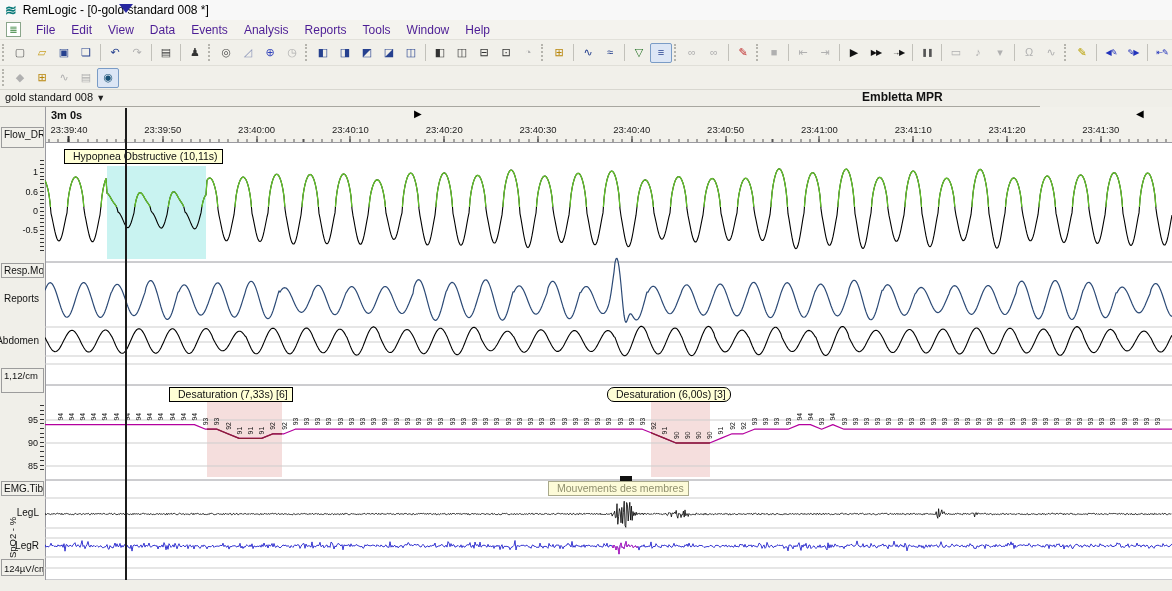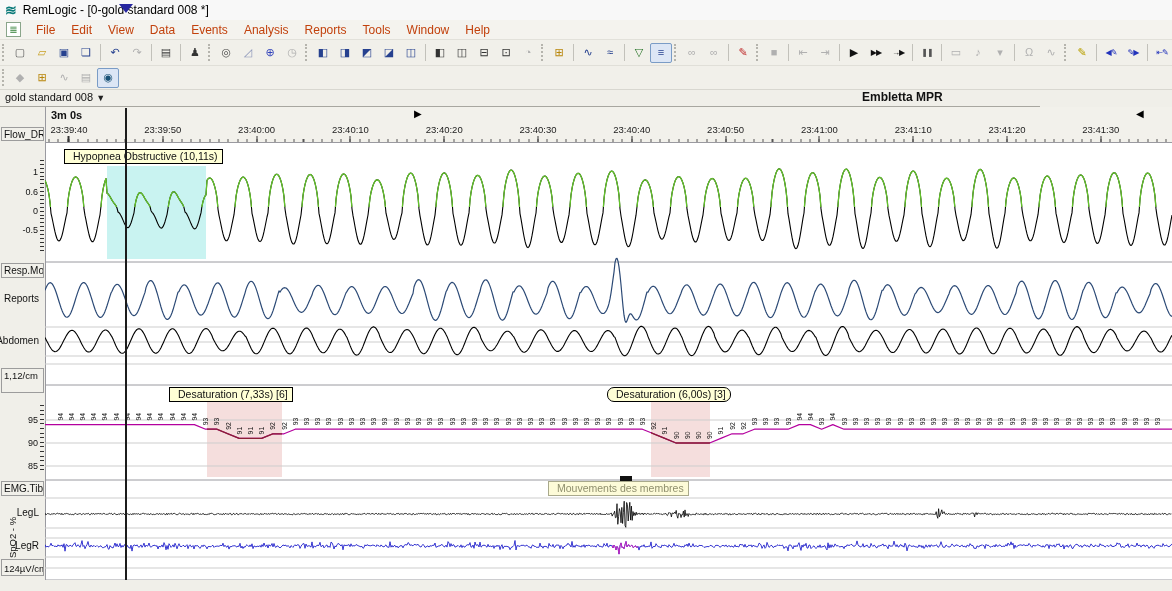--- a/index.html
+++ b/index.html
@@ -9,21 +9,21 @@
   
   .title-bar { position:absolute; left:0; top:0; width:1172px; height:20px; background:#f8f8f8;
                display:flex; align-items:center; padding-left:5px; }
   .app-icon { color:#0a7a7a; font-size:14px; font-weight:bold; margin-right:6px; line-height:14px; }
   .title-text { font-size:12px; color:#000; }
 
   .menu-bar { position:absolute; left:0; top:20px; width:1172px; height:20px; background:#f4f3ee;
               display:flex; align-items:center; border-bottom:1px solid #e2e1da; }
   .doc-icon { width:15px; height:15px; border:1px solid #8aa58a; background:#fff; color:#2e7d32;
               font-size:10px; line-height:13px; text-align:center; margin:0 7px 0 6px; }
-  .menu-item { font-size:12px; padding:2px 8px; color:#c2410c; }
+  .menu-item { font-size:12px; padding:2px 8px; color:#4c1d95; }
 
   .toolbar { position:absolute; left:0; width:1172px; background:#f1f0ea; display:flex; align-items:center; }
   .toolbar.r1 { top:40px; height:26px; border-bottom:1px solid #e0dfd8; }
   .toolbar.r2 { top:66px; height:24px; border-bottom:1px solid #d8d7d0; }
   .tb-btn { width:22px; height:20px; display:inline-flex; align-items:center; justify-content:center; flex:none; }
   .tb-btn .glyph { font-size:11px; line-height:1; }
   .tb-btn.disabled .glyph { color:#b0b0b0 !important; }
   .tb-btn.pressed { border:1px solid #7a9cc6; background:#dce6f5; border-radius:2px; }
   .tb-sep { width:1px; height:17px; background:#c2c1ba; margin:0 3px; flex:none; }
   .tb-handle { width:3px; height:17px; border-left:2px dotted #b5b4ad; margin:0 4px 0 2px; flex:none; }
@@ -438,21 +438,21 @@
     <text transform="translate(1126.5 425.2) rotate(-90)" font-size="6.8" fill="#111">93</text>
     <text transform="translate(1137.7 425.2) rotate(-90)" font-size="6.8" fill="#111">93</text>
     <text transform="translate(1148.9 425.2) rotate(-90)" font-size="6.8" fill="#111">93</text>
     <text transform="translate(1160.1 425.2) rotate(-90)" font-size="6.8" fill="#111">93</text>
     <path d="M45 514L45.0 513.3L45.8 514.8L46.6 514.4L47.4 513.6L48.2 513.6L49.0 514.1L49.8 514.1L50.6 514.6L51.4 513.9L52.2 514.5L53.0 513.3L53.8 514.0L54.6 513.7L55.4 514.3L56.2 513.8L57.0 513.4L57.8 513.2L58.6 513.8L59.4 513.6L60.2 513.6L61.0 514.7L61.8 513.3L62.6 514.5L63.4 514.5L64.2 513.8L65.0 513.6L65.8 513.9L66.6 513.4L67.4 513.6L68.2 513.9L69.0 514.1L69.8 514.6L70.6 514.1L71.4 514.6L72.2 514.3L73.0 514.7L73.8 514.8L74.6 513.7L75.4 513.4L76.2 513.7L77.0 514.7L77.8 514.2L78.6 514.0L79.4 513.7L80.2 513.5L81.0 514.2L81.8 514.7L82.6 514.0L83.4 513.5L84.2 514.2L85.0 514.3L85.8 513.9L86.6 513.6L87.4 513.8L88.2 513.2L89.0 514.2L89.8 514.8L90.6 514.6L91.4 513.3L92.2 514.0L93.0 513.9L93.8 513.4L94.6 514.5L95.4 513.7L96.2 513.9L97.0 513.7L97.8 513.7L98.6 513.5L99.4 513.8L100.2 513.8L101.0 513.4L101.8 514.4L102.6 514.1L103.4 513.3L104.2 513.7L105.0 513.7L105.8 514.5L106.6 514.3L107.4 514.3L108.2 514.2L109.0 513.4L109.8 513.2L110.6 514.0L111.4 513.3L112.2 514.4L113.0 514.7L113.8 513.6L114.6 513.4L115.4 513.8L116.2 514.8L117.0 514.2L117.8 514.7L118.6 513.8L119.4 514.5L120.2 513.3L121.0 513.6L121.8 514.1L122.6 514.1L123.4 513.2L124.2 514.4L125.0 514.5L125.8 513.4L126.6 514.7L127.4 513.7L128.2 514.2L129.0 514.5L129.8 514.7L130.6 513.7L131.4 514.5L132.2 514.6L133.0 513.3L133.8 514.5L134.6 513.5L135.4 514.0L136.2 513.8L137.0 513.7L137.8 514.2L138.6 513.6L139.4 514.5L140.2 514.0L141.0 514.6L141.8 513.6L142.6 513.4L143.4 513.3L144.2 513.5L145.0 514.3L145.8 513.5L146.6 514.3L147.4 514.2L148.2 513.9L149.0 514.2L149.8 514.7L150.6 513.5L151.4 513.9L152.2 514.7L153.0 514.5L153.8 514.1L154.6 514.6L155.4 514.4L156.2 514.0L157.0 513.4L157.8 513.9L158.6 514.5L159.4 513.4L160.2 514.3L161.0 513.7L161.8 514.1L162.6 514.3L163.4 513.6L164.2 513.9L165.0 514.3L165.8 514.8L166.6 513.3L167.4 514.7L168.2 513.4L169.0 514.2L169.8 514.0L170.6 513.7L171.4 513.3L172.2 514.5L173.0 513.5L173.8 513.5L174.6 513.3L175.4 514.1L176.2 514.6L177.0 514.5L177.8 514.6L178.6 513.9L179.4 513.2L180.2 513.4L181.0 514.1L181.8 514.3L182.6 513.9L183.4 513.5L184.2 514.7L185.0 514.6L185.8 513.6L186.6 514.3L187.4 514.1L188.2 514.0L189.0 514.8L189.8 514.5L190.6 513.8L191.4 513.3L192.2 513.5L193.0 514.8L193.8 513.3L194.6 514.4L195.4 513.6L196.2 513.9L197.0 513.4L197.8 513.4L198.6 513.8L199.4 514.4L200.2 514.3L201.0 513.8L201.8 514.6L202.6 513.6L203.4 513.5L204.2 514.8L205.0 514.0L205.8 514.6L206.6 514.6L207.4 514.6L208.2 513.7L209.0 514.6L209.8 513.3L210.6 513.5L211.4 513.3L212.2 513.3L213.0 514.2L213.8 514.4L214.6 514.7L215.4 514.6L216.2 514.0L217.0 514.3L217.8 513.4L218.6 513.6L219.4 514.2L220.2 514.1L221.0 514.0L221.8 514.4L222.6 514.6L223.4 513.4L224.2 514.6L225.0 513.9L225.8 513.3L226.6 514.2L227.4 514.0L228.2 514.2L229.0 514.3L229.8 513.3L230.6 513.4L231.4 514.8L232.2 514.8L233.0 513.7L233.8 513.3L234.6 514.5L235.4 514.4L236.2 513.5L237.0 513.3L237.8 514.7L238.6 514.7L239.4 513.8L240.2 513.5L241.0 514.1L241.8 513.5L242.6 514.3L243.4 514.2L244.2 513.6L245.0 513.8L245.8 513.5L246.6 514.4L247.4 514.1L248.2 513.7L249.0 514.4L249.8 513.6L250.6 514.3L251.4 513.5L252.2 514.0L253.0 513.4L253.8 513.8L254.6 514.4L255.4 514.2L256.2 514.1L257.0 513.7L257.8 514.1L258.6 514.3L259.4 514.8L260.2 514.0L261.0 513.3L261.8 514.7L262.6 513.9L263.4 514.4L264.2 513.7L265.0 513.3L265.8 514.2L266.6 513.8L267.4 514.4L268.2 513.5L269.0 514.0L269.8 514.3L270.6 513.7L271.4 513.7L272.2 513.2L273.0 513.7L273.8 513.9L274.6 513.6L275.4 513.4L276.2 513.9L277.0 514.7L277.8 513.8L278.6 513.3L279.4 514.4L280.2 514.4L281.0 513.8L281.8 513.9L282.6 513.7L283.4 514.7L284.2 513.8L285.0 513.7L285.8 513.9L286.6 514.0L287.4 514.6L288.2 513.8L289.0 514.3L289.8 514.4L290.6 514.5L291.4 514.5L292.2 514.8L293.0 514.6L293.8 513.4L294.6 514.1L295.4 514.6L296.2 514.4L297.0 514.0L297.8 514.0L298.6 513.8L299.4 514.5L300.2 514.1L301.0 514.1L301.8 513.4L302.6 513.9L303.4 513.7L304.2 513.3L305.0 513.9L305.8 513.9L306.6 513.9L307.4 514.3L308.2 514.6L309.0 513.5L309.8 514.1L310.6 513.9L311.4 514.2L312.2 513.4L313.0 513.7L313.8 514.7L314.6 513.8L315.4 513.7L316.2 513.4L317.0 514.3L317.8 513.9L318.6 513.6L319.4 514.6L320.2 514.2L321.0 514.3L321.8 514.1L322.6 514.6L323.4 514.6L324.2 513.6L325.0 514.0L325.8 513.5L326.6 514.1L327.4 513.6L328.2 514.6L329.0 514.4L329.8 514.1L330.6 514.7L331.4 513.9L332.2 513.4L333.0 514.3L333.8 514.8L334.6 513.7L335.4 514.3L336.2 514.3L337.0 514.1L337.8 513.8L338.6 514.1L339.4 514.8L340.2 513.7L341.0 514.4L341.8 514.2L342.6 513.4L343.4 514.7L344.2 513.6L345.0 514.4L345.8 513.2L346.6 513.5L347.4 513.8L348.2 514.5L349.0 514.7L349.8 514.6L350.6 514.1L351.4 513.6L352.2 513.5L353.0 514.4L353.8 513.5L354.6 514.3L355.4 514.2L356.2 514.4L357.0 514.8L357.8 513.8L358.6 514.5L359.4 513.8L360.2 514.7L361.0 513.8L361.8 514.6L362.6 513.9L363.4 513.7L364.2 513.4L365.0 513.5L365.8 514.5L366.6 514.2L367.4 513.4L368.2 513.4L369.0 514.2L369.8 513.5L370.6 514.4L371.4 513.7L372.2 513.7L373.0 513.3L373.8 514.4L374.6 514.3L375.4 513.5L376.2 513.4L377.0 513.8L377.8 514.6L378.6 513.3L379.4 514.1L380.2 514.0L381.0 514.6L381.8 513.3L382.6 513.5L383.4 514.0L384.2 514.1L385.0 514.1L385.8 514.3L386.6 514.1L387.4 513.3L388.2 513.6L389.0 514.2L389.8 513.6L390.6 513.3L391.4 514.2L392.2 514.5L393.0 513.8L393.8 514.0L394.6 514.6L395.4 514.6L396.2 513.9L397.0 513.2L397.8 513.8L398.6 513.3L399.4 514.5L400.2 514.1L401.0 513.7L401.8 513.9L402.6 514.0L403.4 514.5L404.2 513.4L405.0 514.0L405.8 513.3L406.6 513.6L407.4 514.5L408.2 514.0L409.0 514.1L409.8 513.7L410.6 514.1L411.4 514.6L412.2 514.8L413.0 513.3L413.8 513.9L414.6 514.6L415.4 514.5L416.2 513.9L417.0 514.0L417.8 514.1L418.6 513.4L419.4 513.8L420.2 513.5L421.0 513.5L421.8 513.5L422.6 513.7L423.4 513.3L424.2 514.0L425.0 513.8L425.8 513.8L426.6 514.3L427.4 513.3L428.2 514.3L429.0 513.6L429.8 513.6L430.6 513.4L431.4 514.2L432.2 514.7L433.0 513.9L433.8 513.7L434.6 514.2L435.4 513.4L436.2 514.8L437.0 514.6L437.8 514.2L438.6 514.0L439.4 514.7L440.2 514.0L441.0 513.5L441.8 514.3L442.6 513.6L443.4 513.8L444.2 513.2L445.0 514.3L445.8 514.1L446.6 514.7L447.4 514.4L448.2 513.5L449.0 514.3L449.8 514.4L450.6 513.3L451.4 514.5L452.2 513.6L453.0 513.5L453.8 513.5L454.6 513.6L455.4 514.5L456.2 513.7L457.0 513.4L457.8 513.9L458.6 513.5L459.4 514.0L460.2 513.3L461.0 514.6L461.8 514.1L462.6 513.9L463.4 513.6L464.2 513.4L465.0 514.2L465.8 513.7L466.6 513.5L467.4 514.6L468.2 513.4L469.0 514.8L469.8 514.6L470.6 514.5L471.4 514.0L472.2 513.2L473.0 514.2L473.8 513.9L474.6 513.7L475.4 513.5L476.2 514.4L477.0 513.8L477.8 514.0L478.6 514.3L479.4 513.9L480.2 514.7L481.0 514.1L481.8 513.5L482.6 513.5L483.4 513.7L484.2 514.1L485.0 514.1L485.8 514.6L486.6 513.5L487.4 513.8L488.2 514.0L489.0 514.0L489.8 514.7L490.6 514.3L491.4 513.5L492.2 513.2L493.0 514.6L493.8 513.8L494.6 513.6L495.4 514.5L496.2 514.6L497.0 514.5L497.8 514.6L498.6 513.6L499.4 514.5L500.2 514.8L501.0 514.4L501.8 514.4L502.6 513.2L503.4 513.6L504.2 513.4L505.0 513.7L505.8 513.7L506.6 513.3L507.4 513.9L508.2 514.5L509.0 514.6L509.8 514.7L510.6 513.9L511.4 514.0L512.2 513.8L513.0 514.7L513.8 514.0L514.6 513.5L515.4 514.7L516.2 513.9L517.0 513.9L517.8 514.0L518.6 514.4L519.4 513.6L520.2 513.6L521.0 514.1L521.8 514.5L522.6 514.3L523.4 514.6L524.2 513.9L525.0 513.8L525.8 514.4L526.6 513.8L527.4 514.5L528.2 514.0L529.0 513.3L529.8 513.5L530.6 514.4L531.4 513.5L532.2 513.2L533.0 514.6L533.8 514.0L534.6 514.2L535.4 513.5L536.2 513.4L537.0 513.8L537.8 513.7L538.6 514.6L539.4 513.7L540.2 513.6L541.0 514.0L541.8 514.5L542.6 514.3L543.4 514.5L544.2 513.7L545.0 514.2L545.8 513.3L546.6 513.6L547.4 514.3L548.2 513.9L549.0 514.5L549.8 514.4L550.6 514.6L551.4 513.8L552.2 514.2L553.0 513.4L553.8 513.5L554.6 514.4L555.4 514.6L556.2 514.0L557.0 513.9L557.8 513.2L558.6 513.3L559.4 513.5L560.2 514.2L561.0 513.5L561.8 513.7L562.6 513.4L563.4 514.2L564.2 513.7L565.0 514.2L565.8 514.0L566.6 514.2L567.4 513.4L568.2 514.4L569.0 514.7L569.8 513.4L570.6 513.4L571.4 514.4L572.2 514.7L573.0 513.4L573.8 513.4L574.6 514.4L575.4 514.7L576.2 513.8L577.0 514.4L577.8 513.7L578.6 514.7L579.4 513.2L580.2 513.7L581.0 513.8L581.8 514.0L582.6 514.6L583.4 513.7L584.2 513.2L585.0 514.4L585.8 513.6L586.6 513.5L587.4 513.5L588.2 513.6L589.0 513.5L589.8 513.6L590.6 514.4L591.4 513.4L592.2 513.8L593.0 514.4L593.8 514.1L594.6 513.5L595.4 514.5L596.2 513.5L597.0 513.6L597.8 514.1L598.6 514.2L599.4 514.2L600.2 513.2L601.0 514.8L601.8 513.9L602.6 514.5L603.4 514.5L604.2 514.4L605.0 514.5L605.8 514.5L606.6 513.4L607.4 514.3L608.2 514.3L609.0 513.8L609.8 514.2L610.6 513.4L611.4 513.1L612.2 516.1L613.0 514.0L613.8 513.7L614.6 511.2L615.4 517.7L616.2 517.4L617.0 503.7L617.8 524.3L618.6 516.4L619.4 508.6L620.2 511.7L621.0 522.8L621.8 507.4L622.6 523.5L623.4 512.3L624.2 501.2L625.0 525.5L625.8 527.3L626.6 502.5L627.4 504.6L628.2 521.0L629.0 510.3L629.8 502.3L630.6 520.1L631.4 506.1L632.2 520.4L633.0 511.5L633.8 515.7L634.6 512.8L635.4 515.4L636.2 512.2L637.0 514.8L637.8 513.4L638.6 513.6L639.4 513.3L640.2 514.6L641.0 513.3L641.8 514.0L642.6 513.0L643.4 514.9L644.2 513.4L645.0 513.6L645.8 513.8L646.6 514.4L647.4 513.4L648.2 513.6L649.0 514.1L649.8 514.3L650.6 514.2L651.4 513.9L652.2 514.5L653.0 513.7L653.8 513.8L654.6 513.3L655.4 514.0L656.2 513.6L657.0 513.2L657.8 514.1L658.6 513.3L659.4 514.2L660.2 513.7L661.0 514.6L661.8 513.9L662.6 514.7L663.4 514.0L664.2 514.0L665.0 513.7L665.8 513.4L666.6 514.9L667.4 515.6L668.2 514.0L669.0 512.4L669.8 513.2L670.6 513.1L671.4 516.9L672.2 512.9L673.0 513.6L673.8 513.5L674.6 512.1L675.4 513.6L676.2 510.4L677.0 515.8L677.8 518.2L678.6 513.4L679.4 513.7L680.2 513.9L681.0 517.6L681.8 514.5L682.6 514.9L683.4 511.1L684.2 517.1L685.0 509.9L685.8 515.8L686.6 513.8L687.4 513.8L688.2 516.5L689.0 513.5L689.8 514.5L690.6 514.8L691.4 514.8L692.2 514.4L693.0 514.3L693.8 514.4L694.6 514.6L695.4 514.9L696.2 513.1L697.0 513.4L697.8 514.4L698.6 513.8L699.4 514.6L700.2 514.0L701.0 514.0L701.8 514.1L702.6 514.4L703.4 514.8L704.2 513.4L705.0 514.6L705.8 513.2L706.6 514.5L707.4 514.7L708.2 514.7L709.0 514.3L709.8 513.6L710.6 513.9L711.4 514.5L712.2 513.7L713.0 514.6L713.8 514.7L714.6 513.9L715.4 513.5L716.2 514.5L717.0 513.7L717.8 514.3L718.6 513.7L719.4 513.6L720.2 514.2L721.0 513.6L721.8 513.7L722.6 514.5L723.4 514.2L724.2 513.8L725.0 514.4L725.8 513.3L726.6 513.8L727.4 513.7L728.2 514.8L729.0 514.7L729.8 513.5L730.6 514.8L731.4 514.6L732.2 513.9L733.0 514.5L733.8 513.9L734.6 513.5L735.4 514.3L736.2 514.6L737.0 514.4L737.8 514.5L738.6 513.5L739.4 513.8L740.2 513.8L741.0 514.3L741.8 514.1L742.6 514.3L743.4 513.7L744.2 514.0L745.0 514.6L745.8 514.3L746.6 514.1L747.4 513.6L748.2 513.7L749.0 513.9L749.8 513.6L750.6 514.1L751.4 513.3L752.2 514.5L753.0 514.7L753.8 513.3L754.6 513.6L755.4 513.2L756.2 513.9L757.0 514.1L757.8 514.7L758.6 513.3L759.4 514.3L760.2 514.4L761.0 514.8L761.8 513.3L762.6 513.5L763.4 513.8L764.2 514.4L765.0 513.6L765.8 514.4L766.6 513.5L767.4 513.5L768.2 514.7L769.0 514.7L769.8 514.5L770.6 514.0L771.4 514.6L772.2 513.4L773.0 514.1L773.8 513.8L774.6 514.7L775.4 514.7L776.2 513.7L777.0 513.9L777.8 513.4L778.6 514.3L779.4 514.3L780.2 514.5L781.0 514.6L781.8 514.5L782.6 514.7L783.4 514.2L784.2 514.5L785.0 513.3L785.8 514.4L786.6 514.0L787.4 514.5L788.2 514.4L789.0 514.3L789.8 513.6L790.6 513.7L791.4 514.3L792.2 513.5L793.0 513.7L793.8 514.4L794.6 514.1L795.4 513.7L796.2 514.2L797.0 513.9L797.8 513.6L798.6 514.0L799.4 514.8L800.2 514.2L801.0 513.5L801.8 513.5L802.6 514.0L803.4 514.4L804.2 513.4L805.0 514.5L805.8 513.7L806.6 514.5L807.4 514.0L808.2 513.6L809.0 514.0L809.8 514.4L810.6 513.3L811.4 513.7L812.2 514.3L813.0 514.8L813.8 513.4L814.6 513.7L815.4 514.0L816.2 514.7L817.0 513.2L817.8 513.7L818.6 514.7L819.4 513.4L820.2 513.5L821.0 514.7L821.8 514.3L822.6 514.1L823.4 513.2L824.2 514.6L825.0 513.8L825.8 513.5L826.6 513.9L827.4 514.2L828.2 513.4L829.0 513.7L829.8 514.3L830.6 514.7L831.4 514.2L832.2 514.5L833.0 514.6L833.8 514.4L834.6 514.0L835.4 513.6L836.2 514.1L837.0 513.9L837.8 514.4L838.6 513.9L839.4 514.8L840.2 513.7L841.0 513.5L841.8 513.2L842.6 513.3L843.4 514.0L844.2 514.4L845.0 513.3L845.8 514.0L846.6 513.9L847.4 514.4L848.2 514.7L849.0 514.3L849.8 513.7L850.6 513.5L851.4 514.1L852.2 513.9L853.0 514.2L853.8 513.6L854.6 513.3L855.4 513.5L856.2 514.2L857.0 513.2L857.8 514.1L858.6 514.6L859.4 513.8L860.2 513.3L861.0 514.0L861.8 513.5L862.6 513.2L863.4 513.9L864.2 514.5L865.0 514.5L865.8 514.0L866.6 514.3L867.4 513.9L868.2 514.2L869.0 513.3L869.8 513.9L870.6 514.1L871.4 514.6L872.2 514.4L873.0 513.3L873.8 514.0L874.6 514.3L875.4 514.8L876.2 514.6L877.0 514.8L877.8 514.1L878.6 513.6L879.4 514.1L880.2 514.1L881.0 513.8L881.8 513.3L882.6 513.2L883.4 514.0L884.2 513.4L885.0 513.7L885.8 513.3L886.6 513.2L887.4 514.2L888.2 514.5L889.0 514.6L889.8 513.6L890.6 513.3L891.4 514.2L892.2 513.9L893.0 514.2L893.8 514.3L894.6 513.4L895.4 514.5L896.2 514.1L897.0 513.2L897.8 514.5L898.6 513.8L899.4 514.1L900.2 514.2L901.0 513.6L901.8 514.5L902.6 513.3L903.4 513.7L904.2 514.1L905.0 514.5L905.8 514.8L906.6 513.6L907.4 513.7L908.2 513.8L909.0 514.0L909.8 514.7L910.6 513.2L911.4 514.1L912.2 514.0L913.0 514.0L913.8 513.2L914.6 513.4L915.4 514.5L916.2 513.8L917.0 514.3L917.8 514.2L918.6 513.7L919.4 514.0L920.2 513.9L921.0 514.0L921.8 514.6L922.6 514.8L923.4 513.7L924.2 514.7L925.0 513.3L925.8 514.1L926.6 513.4L927.4 513.5L928.2 513.7L929.0 514.6L929.8 513.7L930.6 514.0L931.4 514.1L932.2 514.1L933.0 514.2L933.8 514.4L934.6 514.4L935.4 514.4L936.2 511.7L937.0 515.9L937.8 518.3L938.6 508.7L939.4 516.8L940.2 515.0L941.0 512.3L941.8 509.8L942.6 513.8L943.4 512.3L944.2 511.7L945.0 514.1L945.8 514.2L946.6 513.6L947.4 514.6L948.2 513.7L949.0 513.3L949.8 514.5L950.6 514.1L951.4 514.3L952.2 514.5L953.0 514.1L953.8 514.1L954.6 514.5L955.4 513.4L956.2 514.2L957.0 513.4L957.8 513.3L958.6 513.6L959.4 513.9L960.2 514.2L961.0 513.7L961.8 514.6L962.6 514.8L963.4 513.3L964.2 513.8L965.0 513.7L965.8 513.3L966.6 514.4L967.4 513.5L968.2 513.9L969.0 514.3L969.8 514.3L970.6 513.8L971.4 513.3L972.2 513.1L973.0 513.2L973.8 513.4L974.6 516.9L975.4 513.2L976.2 512.5L977.0 514.8L977.8 513.0L978.6 513.2L979.4 513.6L980.2 513.8L981.0 514.0L981.8 513.6L982.6 513.6L983.4 514.1L984.2 513.3L985.0 513.2L985.8 513.4L986.6 514.5L987.4 513.9L988.2 514.3L989.0 514.4L989.8 513.8L990.6 513.5L991.4 513.8L992.2 514.8L993.0 514.8L993.8 513.8L994.6 514.5L995.4 513.8L996.2 514.7L997.0 514.0L997.8 514.2L998.6 514.3L999.4 514.7L1000.2 514.1L1001.0 513.8L1001.8 514.3L1002.6 513.3L1003.4 513.4L1004.2 514.6L1005.0 513.8L1005.8 514.3L1006.6 513.4L1007.4 514.4L1008.2 514.0L1009.0 514.4L1009.8 513.6L1010.6 513.6L1011.4 514.1L1012.2 514.4L1013.0 513.9L1013.8 514.2L1014.6 514.0L1015.4 514.7L1016.2 513.9L1017.0 514.4L1017.8 513.6L1018.6 513.6L1019.4 513.7L1020.2 513.9L1021.0 514.8L1021.8 513.7L1022.6 514.4L1023.4 514.5L1024.2 514.4L1025.0 514.1L1025.8 514.7L1026.6 514.0L1027.4 513.4L1028.2 514.8L1029.0 514.6L1029.8 514.4L1030.6 514.5L1031.4 513.7L1032.2 514.1L1033.0 514.0L1033.8 513.7L1034.6 514.2L1035.4 514.3L1036.2 514.6L1037.0 514.5L1037.8 514.4L1038.6 513.7L1039.4 513.9L1040.2 513.9L1041.0 514.7L1041.8 514.3L1042.6 513.2L1043.4 514.4L1044.2 513.5L1045.0 514.6L1045.8 514.7L1046.6 513.8L1047.4 514.3L1048.2 513.5L1049.0 513.3L1049.8 514.3L1050.6 514.2L1051.4 513.4L1052.2 513.2L1053.0 513.2L1053.8 514.1L1054.6 513.7L1055.4 514.5L1056.2 513.3L1057.0 513.7L1057.8 513.5L1058.6 514.2L1059.4 513.5L1060.2 513.3L1061.0 513.3L1061.8 513.7L1062.6 513.9L1063.4 514.8L1064.2 513.4L1065.0 514.6L1065.8 514.2L1066.6 513.8L1067.4 513.6L1068.2 514.1L1069.0 514.5L1069.8 514.1L1070.6 513.2L1071.4 513.3L1072.2 514.3L1073.0 513.6L1073.8 514.6L1074.6 514.2L1075.4 514.7L1076.2 514.7L1077.0 513.8L1077.8 514.1L1078.6 513.9L1079.4 514.2L1080.2 514.3L1081.0 514.0L1081.8 514.5L1082.6 514.4L1083.4 513.9L1084.2 514.4L1085.0 513.7L1085.8 514.0L1086.6 514.2L1087.4 514.7L1088.2 513.3L1089.0 513.4L1089.8 513.5L1090.6 513.5L1091.4 513.7L1092.2 513.6L1093.0 513.5L1093.8 513.3L1094.6 513.5L1095.4 514.6L1096.2 513.7L1097.0 513.7L1097.8 514.5L1098.6 513.8L1099.4 514.4L1100.2 514.4L1101.0 513.3L1101.8 514.0L1102.6 514.4L1103.4 514.6L1104.2 513.9L1105.0 513.6L1105.8 514.1L1106.6 514.1L1107.4 514.6L1108.2 514.5L1109.0 513.5L1109.8 513.3L1110.6 513.7L1111.4 513.6L1112.2 513.6L1113.0 513.9L1113.8 513.3L1114.6 513.5L1115.4 513.6L1116.2 513.5L1117.0 514.5L1117.8 513.8L1118.6 513.8L1119.4 513.3L1120.2 514.3L1121.0 513.7L1121.8 513.4L1122.6 514.0L1123.4 513.6L1124.2 514.2L1125.0 514.5L1125.8 514.8L1126.6 513.5L1127.4 513.4L1128.2 514.4L1129.0 514.5L1129.8 513.7L1130.6 514.4L1131.4 513.4L1132.2 514.7L1133.0 514.0L1133.8 514.6L1134.6 514.5L1135.4 513.4L1136.2 514.5L1137.0 514.2L1137.8 514.7L1138.6 514.1L1139.4 514.2L1140.2 514.1L1141.0 513.7L1141.8 513.3L1142.6 513.8L1143.4 514.4L1144.2 514.7L1145.0 513.5L1145.8 514.5L1146.6 514.0L1147.4 514.8L1148.2 513.9L1149.0 514.1L1149.8 514.7L1150.6 513.5L1151.4 513.9L1152.2 514.3L1153.0 513.6L1153.8 514.8L1154.6 513.3L1155.4 513.9L1156.2 514.3L1157.0 513.8L1157.8 514.6L1158.6 513.7L1159.4 513.8L1160.2 514.1L1161.0 514.5L1161.8 513.7L1162.6 513.3L1163.4 514.5L1164.2 513.4L1165.0 513.7L1165.8 513.7L1166.6 514.7L1167.4 514.7L1168.2 514.1L1169.0 513.7L1169.8 513.8L1170.6 514.1L1171.4 513.9" stroke="#000000" stroke-width="0.8" fill="none" stroke-linejoin="round"></path>
     <path d="M45 546L45 544.8L46 547.2L47 546.1L48 546.9L49 546.7L50 545.5L51 543.2L52 545.8L53 545.3L54 546.3L55 546.3L56 546.2L57 546.8L58 544.8L59 546.1L60 545.5L61 546.1L62 544.8L63 547.3L64 543.7L65 551.2L66 544.8L67 544.7L68 546.5L69 546.1L70 545.4L71 545.5L72 546.7L73 544.8L74 543.9L75 542.7L76 546.3L77 546.1L78 544.7L79 545.9L80 547.3L81 544.5L82 540.6L83 546.5L84 545.4L85 548.7L86 546.3L87 544.6L88 541.5L89 546.0L90 547.1L91 545.0L92 546.5L93 546.3L94 545.4L95 546.5L96 546.5L97 545.5L98 546.5L99 547.2L100 546.1L101 545.8L102 547.1L103 548.1L104 547.1L105 546.9L106 546.4L107 544.6L108 548.6L109 549.3L110 545.6L111 547.1L112 547.3L113 548.1L114 545.8L115 543.0L116 546.6L117 543.8L118 546.6L119 546.3L120 543.4L121 547.5L122 545.3L123 547.1L124 545.2L125 544.7L126 547.3L127 545.0L128 547.1L129 547.2L130 548.5L131 545.1L132 551.1L133 545.9L134 545.0L135 545.1L136 546.0L137 544.8L138 546.6L139 547.2L140 546.5L141 544.9L142 547.4L143 545.7L144 543.1L145 547.1L146 545.1L147 546.1L148 545.8L149 543.0L150 546.5L151 547.2L152 546.3L153 545.5L154 545.5L155 545.1L156 546.4L157 545.6L158 549.0L159 546.1L160 546.8L161 546.7L162 544.9L163 547.1L164 542.6L165 545.1L166 549.8L167 545.5L168 549.3L169 543.7L170 545.3L171 547.4L172 546.3L173 544.8L174 547.1L175 543.3L176 545.5L177 548.8L178 545.9L179 543.7L180 546.2L181 546.7L182 546.4L183 545.3L184 545.7L185 547.0L186 545.7L187 544.7L188 548.7L189 545.8L190 544.8L191 546.6L192 546.8L193 545.5L194 549.0L195 545.4L196 546.1L197 545.5L198 545.9L199 547.1L200 548.4L201 546.9L202 545.2L203 546.7L204 544.9L205 545.9L206 546.7L207 548.9L208 546.6L209 546.5L210 546.6L211 546.8L212 545.7L213 545.3L214 547.4L215 546.4L216 546.4L217 546.0L218 546.2L219 546.3L220 545.6L221 545.2L222 545.8L223 543.2L224 546.7L225 545.2L226 546.7L227 547.2L228 545.6L229 549.1L230 546.5L231 546.9L232 546.2L233 545.8L234 545.9L235 545.6L236 546.5L237 547.1L238 545.8L239 546.6L240 543.3L241 548.0L242 546.1L243 548.5L244 546.6L245 547.3L246 545.6L247 544.7L248 545.8L249 546.8L250 544.9L251 546.7L252 543.8L253 548.6L254 545.9L255 546.5L256 546.9L257 546.3L258 546.2L259 546.7L260 545.4L261 547.2L262 544.6L263 546.5L264 543.0L265 545.9L266 546.5L267 544.8L268 548.0L269 544.7L270 546.0L271 545.7L272 543.5L273 546.9L274 543.5L275 546.7L276 547.4L277 545.8L278 546.3L279 547.0L280 548.0L281 547.0L282 546.1L283 544.9L284 545.6L285 545.4L286 545.2L287 546.6L288 545.4L289 546.6L290 547.9L291 545.6L292 546.4L293 547.4L294 545.8L295 544.7L296 546.0L297 544.9L298 544.8L299 545.2L300 548.4L301 546.3L302 544.7L303 543.8L304 543.6L305 548.3L306 544.0L307 546.3L308 546.2L309 545.5L310 546.3L311 547.1L312 541.9L313 548.2L314 545.8L315 546.8L316 546.6L317 545.1L318 545.6L319 545.3L320 542.3L321 546.7L322 546.0L323 545.2L324 547.9L325 546.5L326 545.6L327 544.9L328 547.3L329 546.1L330 547.4L331 542.1L332 542.8L333 545.2L334 549.0L335 545.9L336 547.0L337 544.6L338 543.7L339 543.7L340 545.0L341 546.0L342 544.6L343 549.8L344 544.8L345 545.7L346 545.2L347 545.6L348 545.0L349 544.6L350 546.7L351 543.8L352 546.2L353 545.7L354 545.8L355 545.9L356 544.6L357 544.9L358 545.8L359 545.9L360 546.6L361 546.7L362 546.4L363 548.3L364 547.5L365 544.8L366 546.0L367 544.6L368 545.3L369 545.6L370 545.7L371 545.9L372 545.2L373 545.1L374 545.4L375 545.7L376 546.7L377 544.7L378 545.8L379 545.7L380 546.7L381 544.9L382 546.1L383 546.5L384 547.0L385 545.6L386 544.9L387 546.9L388 547.0L389 547.4L390 541.7L391 547.2L392 545.4L393 547.1L394 545.7L395 545.4L396 547.2L397 546.0L398 547.8L399 547.0L400 545.7L401 545.9L402 545.7L403 547.8L404 545.6L405 544.8L406 544.6L407 545.1L408 542.6L409 543.3L410 545.5L411 544.7L412 545.3L413 545.9L414 544.6L415 544.4L416 545.0L417 545.0L418 544.2L419 545.9L420 546.5L421 547.1L422 545.6L423 544.3L424 545.6L425 547.4L426 547.0L427 546.2L428 545.9L429 547.1L430 545.6L431 546.2L432 545.8L433 545.0L434 545.5L435 543.0L436 547.4L437 546.6L438 546.5L439 545.6L440 546.1L441 544.7L442 544.7L443 545.4L444 546.9L445 546.7L446 545.1L447 547.1L448 541.6L449 543.0L450 546.7L451 543.6L452 546.1L453 544.7L454 545.0L455 547.2L456 546.6L457 546.2L458 545.4L459 546.4L460 547.1L461 544.8L462 547.6L463 545.7L464 546.9L465 547.1L466 545.6L467 545.0L468 544.6L469 545.1L470 542.6L471 547.2L472 546.9L473 545.0L474 548.3L475 542.0L476 545.3L477 545.1L478 544.7L479 547.0L480 542.1L481 547.1L482 546.4L483 545.0L484 545.5L485 545.1L486 546.5L487 547.2L488 544.3L489 546.8L490 545.9L491 546.3L492 546.9L493 545.5L494 548.4L495 545.8L496 546.8L497 545.1L498 546.5L499 545.3L500 549.6L501 546.4L502 544.7L503 548.6L504 546.5L505 546.2L506 546.6L507 546.1L508 547.0L509 546.9L510 549.7L511 547.7L512 547.0L513 546.5L514 545.4L515 540.5L516 550.0L517 545.6L518 545.9L519 546.0L520 546.5L521 545.2L522 545.5L523 545.2L524 545.4L525 546.3L526 545.5L527 545.1L528 546.5L529 547.1L530 547.0L531 548.3L532 545.5L533 544.9L534 546.4L535 546.1L536 547.1L537 547.4L538 547.2L539 547.3L540 543.1L541 546.7L542 546.2L543 548.2L544 546.0L545 546.8L546 546.0L547 547.3L548 548.3L549 543.4L550 545.9L551 545.6L552 546.6L553 544.4L554 547.4L555 547.1L556 545.1L557 545.1L558 545.1L559 545.2L560 548.7L561 545.4L562 546.7L563 548.8L564 546.4L565 546.5L566 545.2L567 545.0L568 543.2L569 544.8L570 545.1L571 547.0L572 541.4L573 547.3L574 545.6L575 547.3L576 544.8L577 545.6L578 545.7L579 546.3L580 546.1L581 547.2L582 545.3L583 546.6L584 544.7L585 547.4L586 545.1L587 545.9L588 545.5L589 545.0L590 545.9L591 546.5L592 545.7L593 546.1L594 546.4L595 545.9L596 547.2L597 545.3L598 544.2L599 546.3L600 546.3L601 546.4L602 547.1L603 546.9L604 543.6L605 545.4L606 546.0L607 543.2L608 547.0L609 546.8L610 544.9L611 546.1L612 545.4L613 548.0L614 545.0L615 546.6L616 550.0L617 546.4L618 548.0L619 554.1L620 545.8L621 542.9L622 547.7L623 547.0L624 548.7L625 544.7L626 541.5L627 546.9L628 545.1L629 544.8L630 546.6L631 545.6L632 545.2L633 547.5L634 547.2L635 545.9L636 546.2L637 547.7L638 546.3L639 550.1L640 546.4L641 547.0L642 545.4L643 546.5L644 544.7L645 547.2L646 546.5L647 546.8L648 546.4L649 546.1L650 546.3L651 541.9L652 548.3L653 546.9L654 546.2L655 546.8L656 543.7L657 545.5L658 546.4L659 547.0L660 546.9L661 547.8L662 544.9L663 545.9L664 545.3L665 545.1L666 546.1L667 545.9L668 547.3L669 544.7L670 546.0L671 547.0L672 547.3L673 545.9L674 543.3L675 546.3L676 545.4L677 545.0L678 546.1L679 546.1L680 546.0L681 547.2L682 546.4L683 546.6L684 547.2L685 544.8L686 545.8L687 544.0L688 546.5L689 543.1L690 545.9L691 547.1L692 546.1L693 543.7L694 546.6L695 546.1L696 545.7L697 546.2L698 546.9L699 545.3L700 545.5L701 545.5L702 545.5L703 546.4L704 547.4L705 547.0L706 546.9L707 546.5L708 546.6L709 546.7L710 545.5L711 545.4L712 546.1L713 546.5L714 547.7L715 546.2L716 545.0L717 545.7L718 545.1L719 546.4L720 547.1L721 546.8L722 545.4L723 545.6L724 545.6L725 546.4L726 544.9L727 546.7L728 546.6L729 545.3L730 546.8L731 546.5L732 545.9L733 547.2L734 546.9L735 544.8L736 547.0L737 546.0L738 546.8L739 546.8L740 544.1L741 544.9L742 544.7L743 544.9L744 547.1L745 544.3L746 547.2L747 546.6L748 546.4L749 544.9L750 545.9L751 544.8L752 547.1L753 545.2L754 545.9L755 546.2L756 546.3L757 547.2L758 546.3L759 543.2L760 543.7L761 545.0L762 548.4L763 546.4L764 544.9L765 548.3L766 547.2L767 542.4L768 545.0L769 547.3L770 546.6L771 545.2L772 545.7L773 547.4L774 547.2L775 545.9L776 546.6L777 545.2L778 544.8L779 545.8L780 544.9L781 545.9L782 544.9L783 545.7L784 548.5L785 547.0L786 546.9L787 546.9L788 550.9L789 545.1L790 545.1L791 545.1L792 547.0L793 548.9L794 545.6L795 547.0L796 545.4L797 546.7L798 544.7L799 542.7L800 547.0L801 550.4L802 545.0L803 547.2L804 544.5L805 545.9L806 543.3L807 548.0L808 548.1L809 545.0L810 545.1L811 548.6L812 547.6L813 546.4L814 545.9L815 547.3L816 548.6L817 547.3L818 545.8L819 547.3L820 544.8L821 547.6L822 546.3L823 547.1L824 545.8L825 545.9L826 548.4L827 549.9L828 542.8L829 548.1L830 544.7L831 547.5L832 544.8L833 546.8L834 546.7L835 543.9L836 545.5L837 546.1L838 545.4L839 546.6L840 547.1L841 546.3L842 546.7L843 546.6L844 548.7L845 546.1L846 546.8L847 544.8L848 545.4L849 545.2L850 545.3L851 544.3L852 544.6L853 546.0L854 546.3L855 545.9L856 544.8L857 540.9L858 544.9L859 546.2L860 546.3L861 547.2L862 546.2L863 543.7L864 547.2L865 545.8L866 546.2L867 544.9L868 546.8L869 547.4L870 547.3L871 543.4L872 545.5L873 546.5L874 545.0L875 545.7L876 547.5L877 547.9L878 545.9L879 546.1L880 545.8L881 545.3L882 545.1L883 543.9L884 546.2L885 545.0L886 545.8L887 546.5L888 548.8L889 544.8L890 546.3L891 545.8L892 546.4L893 545.5L894 541.1L895 545.0L896 546.7L897 544.7L898 546.9L899 546.9L900 545.0L901 544.6L902 546.4L903 545.6L904 547.2L905 543.2L906 545.2L907 550.9L908 547.1L909 544.9L910 545.2L911 546.4L912 546.1L913 546.4L914 545.7L915 547.0L916 546.7L917 547.2L918 547.3L919 544.9L920 546.6L921 545.4L922 547.7L923 545.8L924 548.5L925 547.0L926 544.8L927 547.1L928 546.6L929 544.9L930 547.2L931 544.8L932 545.5L933 546.3L934 545.6L935 545.9L936 544.8L937 545.3L938 547.3L939 546.7L940 545.0L941 541.7L942 544.9L943 547.2L944 547.2L945 547.2L946 545.0L947 545.7L948 546.8L949 546.9L950 547.0L951 545.7L952 543.9L953 545.4L954 546.2L955 546.2L956 544.7L957 545.4L958 545.2L959 546.3L960 546.7L961 545.9L962 544.9L963 546.7L964 546.4L965 546.1L966 547.4L967 545.2L968 545.5L969 546.4L970 543.6L971 545.1L972 545.5L973 545.6L974 548.4L975 548.0L976 548.7L977 545.8L978 546.6L979 547.0L980 545.2L981 545.9L982 544.6L983 545.6L984 545.6L985 548.6L986 544.3L987 545.6L988 545.1L989 545.7L990 546.9L991 547.2L992 546.2L993 546.6L994 545.2L995 547.0L996 544.4L997 546.1L998 546.3L999 545.4L1000 544.8L1001 546.0L1002 546.9L1003 545.9L1004 546.5L1005 546.2L1006 544.5L1007 546.1L1008 543.0L1009 544.7L1010 545.2L1011 541.8L1012 545.0L1013 543.2L1014 548.6L1015 545.0L1016 547.4L1017 546.3L1018 545.8L1019 545.1L1020 545.1L1021 544.7L1022 545.6L1023 545.1L1024 544.6L1025 545.5L1026 545.6L1027 545.1L1028 545.6L1029 543.4L1030 544.8L1031 546.3L1032 547.3L1033 545.2L1034 545.7L1035 545.8L1036 545.8L1037 544.8L1038 544.8L1039 545.2L1040 545.9L1041 546.1L1042 547.2L1043 545.6L1044 547.1L1045 546.9L1046 544.6L1047 545.1L1048 544.7L1049 548.6L1050 544.7L1051 545.9L1052 545.7L1053 546.4L1054 544.8L1055 547.2L1056 546.1L1057 543.9L1058 544.9L1059 543.7L1060 546.3L1061 546.6L1062 546.4L1063 544.7L1064 549.0L1065 545.7L1066 546.7L1067 545.1L1068 547.2L1069 546.7L1070 544.8L1071 545.4L1072 548.3L1073 548.5L1074 546.2L1075 545.6L1076 544.1L1077 544.6L1078 544.8L1079 546.4L1080 546.1L1081 545.4L1082 547.4L1083 545.9L1084 545.5L1085 544.7L1086 546.2L1087 546.0L1088 545.6L1089 547.2L1090 546.3L1091 543.9L1092 545.5L1093 546.0L1094 547.0L1095 545.2L1096 545.3L1097 546.4L1098 545.9L1099 546.7L1100 543.7L1101 545.2L1102 545.0L1103 545.6L1104 545.7L1105 547.1L1106 546.3L1107 545.3L1108 546.1L1109 546.5L1110 545.3L1111 544.7L1112 546.7L1113 546.1L1114 546.8L1115 545.4L1116 545.7L1117 542.8L1118 544.1L1119 543.7L1120 543.8L1121 547.2L1122 547.0L1123 546.3L1124 547.8L1125 546.8L1126 545.1L1127 545.9L1128 543.8L1129 547.4L1130 546.5L1131 545.3L1132 545.0L1133 545.9L1134 546.1L1135 546.4L1136 546.1L1137 543.0L1138 545.7L1139 545.4L1140 545.2L1141 547.1L1142 545.4L1143 545.6L1144 544.8L1145 546.7L1146 545.8L1147 545.0L1148 546.3L1149 548.4L1150 547.1L1151 545.9L1152 545.8L1153 547.2L1154 548.3L1155 546.1L1156 546.0L1157 545.0L1158 545.5L1159 545.2L1160 546.5L1161 545.7L1162 546.7L1163 543.6L1164 545.5L1165 546.1L1166 545.1L1167 545.2L1168 546.7L1169 546.5L1170 546.2L1171 545.0L1172 543.8" stroke="#2323cc" stroke-width="0.9" fill="none" stroke-linejoin="round"></path>
     <path d="M45 546L45 544.8L46 547.2L47 546.1L48 546.9L49 546.7L50 545.5L51 543.2L52 545.8L53 545.3L54 546.3L55 546.3L56 546.2L57 546.8L58 544.8L59 546.1L60 545.5L61 546.1L62 544.8L63 547.3L64 543.7L65 551.2L66 544.8L67 544.7L68 546.5L69 546.1L70 545.4L71 545.5L72 546.7L73 544.8L74 543.9L75 542.7L76 546.3L77 546.1L78 544.7L79 545.9L80 547.3L81 544.5L82 540.6L83 546.5L84 545.4L85 548.7L86 546.3L87 544.6L88 541.5L89 546.0L90 547.1L91 545.0L92 546.5L93 546.3L94 545.4L95 546.5L96 546.5L97 545.5L98 546.5L99 547.2L100 546.1L101 545.8L102 547.1L103 548.1L104 547.1L105 546.9L106 546.4L107 544.6L108 548.6L109 549.3L110 545.6L111 547.1L112 547.3L113 548.1L114 545.8L115 543.0L116 546.6L117 543.8L118 546.6L119 546.3L120 543.4L121 547.5L122 545.3L123 547.1L124 545.2L125 544.7L126 547.3L127 545.0L128 547.1L129 547.2L130 548.5L131 545.1L132 551.1L133 545.9L134 545.0L135 545.1L136 546.0L137 544.8L138 546.6L139 547.2L140 546.5L141 544.9L142 547.4L143 545.7L144 543.1L145 547.1L146 545.1L147 546.1L148 545.8L149 543.0L150 546.5L151 547.2L152 546.3L153 545.5L154 545.5L155 545.1L156 546.4L157 545.6L158 549.0L159 546.1L160 546.8L161 546.7L162 544.9L163 547.1L164 542.6L165 545.1L166 549.8L167 545.5L168 549.3L169 543.7L170 545.3L171 547.4L172 546.3L173 544.8L174 547.1L175 543.3L176 545.5L177 548.8L178 545.9L179 543.7L180 546.2L181 546.7L182 546.4L183 545.3L184 545.7L185 547.0L186 545.7L187 544.7L188 548.7L189 545.8L190 544.8L191 546.6L192 546.8L193 545.5L194 549.0L195 545.4L196 546.1L197 545.5L198 545.9L199 547.1L200 548.4L201 546.9L202 545.2L203 546.7L204 544.9L205 545.9L206 546.7L207 548.9L208 546.6L209 546.5L210 546.6L211 546.8L212 545.7L213 545.3L214 547.4L215 546.4L216 546.4L217 546.0L218 546.2L219 546.3L220 545.6L221 545.2L222 545.8L223 543.2L224 546.7L225 545.2L226 546.7L227 547.2L228 545.6L229 549.1L230 546.5L231 546.9L232 546.2L233 545.8L234 545.9L235 545.6L236 546.5L237 547.1L238 545.8L239 546.6L240 543.3L241 548.0L242 546.1L243 548.5L244 546.6L245 547.3L246 545.6L247 544.7L248 545.8L249 546.8L250 544.9L251 546.7L252 543.8L253 548.6L254 545.9L255 546.5L256 546.9L257 546.3L258 546.2L259 546.7L260 545.4L261 547.2L262 544.6L263 546.5L264 543.0L265 545.9L266 546.5L267 544.8L268 548.0L269 544.7L270 546.0L271 545.7L272 543.5L273 546.9L274 543.5L275 546.7L276 547.4L277 545.8L278 546.3L279 547.0L280 548.0L281 547.0L282 546.1L283 544.9L284 545.6L285 545.4L286 545.2L287 546.6L288 545.4L289 546.6L290 547.9L291 545.6L292 546.4L293 547.4L294 545.8L295 544.7L296 546.0L297 544.9L298 544.8L299 545.2L300 548.4L301 546.3L302 544.7L303 543.8L304 543.6L305 548.3L306 544.0L307 546.3L308 546.2L309 545.5L310 546.3L311 547.1L312 541.9L313 548.2L314 545.8L315 546.8L316 546.6L317 545.1L318 545.6L319 545.3L320 542.3L321 546.7L322 546.0L323 545.2L324 547.9L325 546.5L326 545.6L327 544.9L328 547.3L329 546.1L330 547.4L331 542.1L332 542.8L333 545.2L334 549.0L335 545.9L336 547.0L337 544.6L338 543.7L339 543.7L340 545.0L341 546.0L342 544.6L343 549.8L344 544.8L345 545.7L346 545.2L347 545.6L348 545.0L349 544.6L350 546.7L351 543.8L352 546.2L353 545.7L354 545.8L355 545.9L356 544.6L357 544.9L358 545.8L359 545.9L360 546.6L361 546.7L362 546.4L363 548.3L364 547.5L365 544.8L366 546.0L367 544.6L368 545.3L369 545.6L370 545.7L371 545.9L372 545.2L373 545.1L374 545.4L375 545.7L376 546.7L377 544.7L378 545.8L379 545.7L380 546.7L381 544.9L382 546.1L383 546.5L384 547.0L385 545.6L386 544.9L387 546.9L388 547.0L389 547.4L390 541.7L391 547.2L392 545.4L393 547.1L394 545.7L395 545.4L396 547.2L397 546.0L398 547.8L399 547.0L400 545.7L401 545.9L402 545.7L403 547.8L404 545.6L405 544.8L406 544.6L407 545.1L408 542.6L409 543.3L410 545.5L411 544.7L412 545.3L413 545.9L414 544.6L415 544.4L416 545.0L417 545.0L418 544.2L419 545.9L420 546.5L421 547.1L422 545.6L423 544.3L424 545.6L425 547.4L426 547.0L427 546.2L428 545.9L429 547.1L430 545.6L431 546.2L432 545.8L433 545.0L434 545.5L435 543.0L436 547.4L437 546.6L438 546.5L439 545.6L440 546.1L441 544.7L442 544.7L443 545.4L444 546.9L445 546.7L446 545.1L447 547.1L448 541.6L449 543.0L450 546.7L451 543.6L452 546.1L453 544.7L454 545.0L455 547.2L456 546.6L457 546.2L458 545.4L459 546.4L460 547.1L461 544.8L462 547.6L463 545.7L464 546.9L465 547.1L466 545.6L467 545.0L468 544.6L469 545.1L470 542.6L471 547.2L472 546.9L473 545.0L474 548.3L475 542.0L476 545.3L477 545.1L478 544.7L479 547.0L480 542.1L481 547.1L482 546.4L483 545.0L484 545.5L485 545.1L486 546.5L487 547.2L488 544.3L489 546.8L490 545.9L491 546.3L492 546.9L493 545.5L494 548.4L495 545.8L496 546.8L497 545.1L498 546.5L499 545.3L500 549.6L501 546.4L502 544.7L503 548.6L504 546.5L505 546.2L506 546.6L507 546.1L508 547.0L509 546.9L510 549.7L511 547.7L512 547.0L513 546.5L514 545.4L515 540.5L516 550.0L517 545.6L518 545.9L519 546.0L520 546.5L521 545.2L522 545.5L523 545.2L524 545.4L525 546.3L526 545.5L527 545.1L528 546.5L529 547.1L530 547.0L531 548.3L532 545.5L533 544.9L534 546.4L535 546.1L536 547.1L537 547.4L538 547.2L539 547.3L540 543.1L541 546.7L542 546.2L543 548.2L544 546.0L545 546.8L546 546.0L547 547.3L548 548.3L549 543.4L550 545.9L551 545.6L552 546.6L553 544.4L554 547.4L555 547.1L556 545.1L557 545.1L558 545.1L559 545.2L560 548.7L561 545.4L562 546.7L563 548.8L564 546.4L565 546.5L566 545.2L567 545.0L568 543.2L569 544.8L570 545.1L571 547.0L572 541.4L573 547.3L574 545.6L575 547.3L576 544.8L577 545.6L578 545.7L579 546.3L580 546.1L581 547.2L582 545.3L583 546.6L584 544.7L585 547.4L586 545.1L587 545.9L588 545.5L589 545.0L590 545.9L591 546.5L592 545.7L593 546.1L594 546.4L595 545.9L596 547.2L597 545.3L598 544.2L599 546.3L600 546.3L601 546.4L602 547.1L603 546.9L604 543.6L605 545.4L606 546.0L607 543.2L608 547.0L609 546.8L610 544.9L611 546.1L612 545.4L613 548.0L614 545.0L615 546.6L616 550.0L617 546.4L618 548.0L619 554.1L620 545.8L621 542.9L622 547.7L623 547.0L624 548.7L625 544.7L626 541.5L627 546.9L628 545.1L629 544.8L630 546.6L631 545.6L632 545.2L633 547.5L634 547.2L635 545.9L636 546.2L637 547.7L638 546.3L639 550.1L640 546.4L641 547.0L642 545.4L643 546.5L644 544.7L645 547.2L646 546.5L647 546.8L648 546.4L649 546.1L650 546.3L651 541.9L652 548.3L653 546.9L654 546.2L655 546.8L656 543.7L657 545.5L658 546.4L659 547.0L660 546.9L661 547.8L662 544.9L663 545.9L664 545.3L665 545.1L666 546.1L667 545.9L668 547.3L669 544.7L670 546.0L671 547.0L672 547.3L673 545.9L674 543.3L675 546.3L676 545.4L677 545.0L678 546.1L679 546.1L680 546.0L681 547.2L682 546.4L683 546.6L684 547.2L685 544.8L686 545.8L687 544.0L688 546.5L689 543.1L690 545.9L691 547.1L692 546.1L693 543.7L694 546.6L695 546.1L696 545.7L697 546.2L698 546.9L699 545.3L700 545.5L701 545.5L702 545.5L703 546.4L704 547.4L705 547.0L706 546.9L707 546.5L708 546.6L709 546.7L710 545.5L711 545.4L712 546.1L713 546.5L714 547.7L715 546.2L716 545.0L717 545.7L718 545.1L719 546.4L720 547.1L721 546.8L722 545.4L723 545.6L724 545.6L725 546.4L726 544.9L727 546.7L728 546.6L729 545.3L730 546.8L731 546.5L732 545.9L733 547.2L734 546.9L735 544.8L736 547.0L737 546.0L738 546.8L739 546.8L740 544.1L741 544.9L742 544.7L743 544.9L744 547.1L745 544.3L746 547.2L747 546.6L748 546.4L749 544.9L750 545.9L751 544.8L752 547.1L753 545.2L754 545.9L755 546.2L756 546.3L757 547.2L758 546.3L759 543.2L760 543.7L761 545.0L762 548.4L763 546.4L764 544.9L765 548.3L766 547.2L767 542.4L768 545.0L769 547.3L770 546.6L771 545.2L772 545.7L773 547.4L774 547.2L775 545.9L776 546.6L777 545.2L778 544.8L779 545.8L780 544.9L781 545.9L782 544.9L783 545.7L784 548.5L785 547.0L786 546.9L787 546.9L788 550.9L789 545.1L790 545.1L791 545.1L792 547.0L793 548.9L794 545.6L795 547.0L796 545.4L797 546.7L798 544.7L799 542.7L800 547.0L801 550.4L802 545.0L803 547.2L804 544.5L805 545.9L806 543.3L807 548.0L808 548.1L809 545.0L810 545.1L811 548.6L812 547.6L813 546.4L814 545.9L815 547.3L816 548.6L817 547.3L818 545.8L819 547.3L820 544.8L821 547.6L822 546.3L823 547.1L824 545.8L825 545.9L826 548.4L827 549.9L828 542.8L829 548.1L830 544.7L831 547.5L832 544.8L833 546.8L834 546.7L835 543.9L836 545.5L837 546.1L838 545.4L839 546.6L840 547.1L841 546.3L842 546.7L843 546.6L844 548.7L845 546.1L846 546.8L847 544.8L848 545.4L849 545.2L850 545.3L851 544.3L852 544.6L853 546.0L854 546.3L855 545.9L856 544.8L857 540.9L858 544.9L859 546.2L860 546.3L861 547.2L862 546.2L863 543.7L864 547.2L865 545.8L866 546.2L867 544.9L868 546.8L869 547.4L870 547.3L871 543.4L872 545.5L873 546.5L874 545.0L875 545.7L876 547.5L877 547.9L878 545.9L879 546.1L880 545.8L881 545.3L882 545.1L883 543.9L884 546.2L885 545.0L886 545.8L887 546.5L888 548.8L889 544.8L890 546.3L891 545.8L892 546.4L893 545.5L894 541.1L895 545.0L896 546.7L897 544.7L898 546.9L899 546.9L900 545.0L901 544.6L902 546.4L903 545.6L904 547.2L905 543.2L906 545.2L907 550.9L908 547.1L909 544.9L910 545.2L911 546.4L912 546.1L913 546.4L914 545.7L915 547.0L916 546.7L917 547.2L918 547.3L919 544.9L920 546.6L921 545.4L922 547.7L923 545.8L924 548.5L925 547.0L926 544.8L927 547.1L928 546.6L929 544.9L930 547.2L931 544.8L932 545.5L933 546.3L934 545.6L935 545.9L936 544.8L937 545.3L938 547.3L939 546.7L940 545.0L941 541.7L942 544.9L943 547.2L944 547.2L945 547.2L946 545.0L947 545.7L948 546.8L949 546.9L950 547.0L951 545.7L952 543.9L953 545.4L954 546.2L955 546.2L956 544.7L957 545.4L958 545.2L959 546.3L960 546.7L961 545.9L962 544.9L963 546.7L964 546.4L965 546.1L966 547.4L967 545.2L968 545.5L969 546.4L970 543.6L971 545.1L972 545.5L973 545.6L974 548.4L975 548.0L976 548.7L977 545.8L978 546.6L979 547.0L980 545.2L981 545.9L982 544.6L983 545.6L984 545.6L985 548.6L986 544.3L987 545.6L988 545.1L989 545.7L990 546.9L991 547.2L992 546.2L993 546.6L994 545.2L995 547.0L996 544.4L997 546.1L998 546.3L999 545.4L1000 544.8L1001 546.0L1002 546.9L1003 545.9L1004 546.5L1005 546.2L1006 544.5L1007 546.1L1008 543.0L1009 544.7L1010 545.2L1011 541.8L1012 545.0L1013 543.2L1014 548.6L1015 545.0L1016 547.4L1017 546.3L1018 545.8L1019 545.1L1020 545.1L1021 544.7L1022 545.6L1023 545.1L1024 544.6L1025 545.5L1026 545.6L1027 545.1L1028 545.6L1029 543.4L1030 544.8L1031 546.3L1032 547.3L1033 545.2L1034 545.7L1035 545.8L1036 545.8L1037 544.8L1038 544.8L1039 545.2L1040 545.9L1041 546.1L1042 547.2L1043 545.6L1044 547.1L1045 546.9L1046 544.6L1047 545.1L1048 544.7L1049 548.6L1050 544.7L1051 545.9L1052 545.7L1053 546.4L1054 544.8L1055 547.2L1056 546.1L1057 543.9L1058 544.9L1059 543.7L1060 546.3L1061 546.6L1062 546.4L1063 544.7L1064 549.0L1065 545.7L1066 546.7L1067 545.1L1068 547.2L1069 546.7L1070 544.8L1071 545.4L1072 548.3L1073 548.5L1074 546.2L1075 545.6L1076 544.1L1077 544.6L1078 544.8L1079 546.4L1080 546.1L1081 545.4L1082 547.4L1083 545.9L1084 545.5L1085 544.7L1086 546.2L1087 546.0L1088 545.6L1089 547.2L1090 546.3L1091 543.9L1092 545.5L1093 546.0L1094 547.0L1095 545.2L1096 545.3L1097 546.4L1098 545.9L1099 546.7L1100 543.7L1101 545.2L1102 545.0L1103 545.6L1104 545.7L1105 547.1L1106 546.3L1107 545.3L1108 546.1L1109 546.5L1110 545.3L1111 544.7L1112 546.7L1113 546.1L1114 546.8L1115 545.4L1116 545.7L1117 542.8L1118 544.1L1119 543.7L1120 543.8L1121 547.2L1122 547.0L1123 546.3L1124 547.8L1125 546.8L1126 545.1L1127 545.9L1128 543.8L1129 547.4L1130 546.5L1131 545.3L1132 545.0L1133 545.9L1134 546.1L1135 546.4L1136 546.1L1137 543.0L1138 545.7L1139 545.4L1140 545.2L1141 547.1L1142 545.4L1143 545.6L1144 544.8L1145 546.7L1146 545.8L1147 545.0L1148 546.3L1149 548.4L1150 547.1L1151 545.9L1152 545.8L1153 547.2L1154 548.3L1155 546.1L1156 546.0L1157 545.0L1158 545.5L1159 545.2L1160 546.5L1161 545.7L1162 546.7L1163 543.6L1164 545.5L1165 546.1L1166 545.1L1167 545.2L1168 546.7L1169 546.5L1170 546.2L1171 545.0L1172 543.8" stroke="#c02ac0" stroke-width="1" fill="none" stroke-linejoin="round" clip-path="url(#clipLegRMove)"></path>
   </svg>
 
 <div class="label-col">
-  <div class="ch-box" style="top:20px;height:14px;"><span>Flow_DR</span></div>
+  <div class="ch-box" style="top:20px;height:21px;"><span>Flow_DR</span></div>
   <div class="ruler-v" style="top:53px;height:92px;"></div>
   <span class="tick-lab" style="top:60px;">1</span>
   <span class="tick-lab" style="top:80px;">0.6</span>
   <span class="tick-lab" style="top:99px;">0</span>
   <span class="tick-lab" style="top:118px;">-0.5</span>
 
   <div class="ch-box" style="top:156px;height:15px;"><span>Resp.Mo...</span></div>
   <span class="ch-lab" style="top:186px;">Reports</span>
   <span class="ch-lab" style="top:228px;">Abdomen</span>
   <div class="ch-box" style="top:261px;height:25px;font-size:9.5px;"><span>1,12/cm</span></div>

